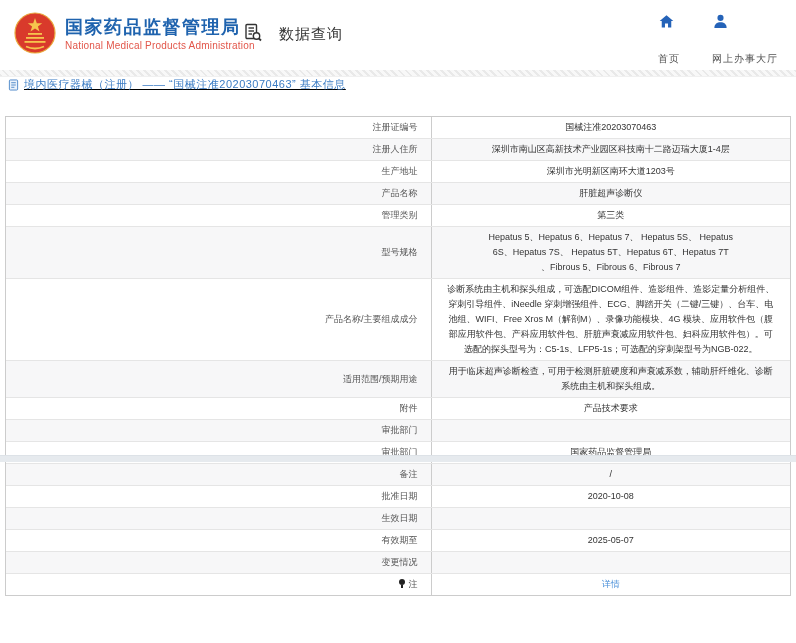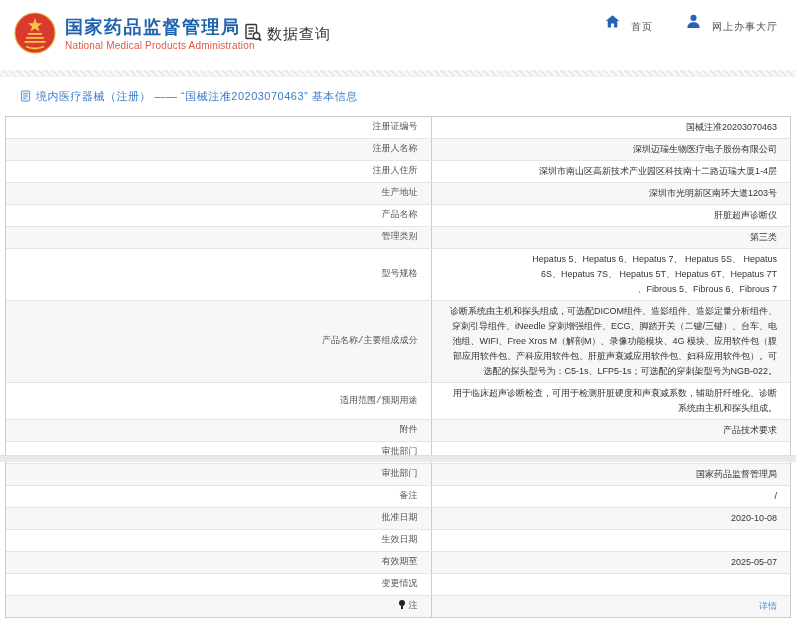--- a/index.html
+++ b/index.html
@@ -8,46 +8,46 @@
   .page { position:relative; width:796px; height:462px; background:#fff; }
 
   
   header { position:relative; height:70px; background:#fff; }
   .brand { position:absolute; left:14px; top:12px; display:flex; align-items:center; }
   .emblem { width:42px; height:42px; display:inline-block; }
   .brand-text { margin-left:9px; }
   .brand-cn { font-size:18px; font-weight:bold; color:#1f63ae; letter-spacing:1.5px; line-height:22px; }
   .brand-en { font-size:10px; color:#e2564a; letter-spacing:.2px; margin-top:2px; }
   .data-query { position:absolute; left:243px; top:22px; display:flex; align-items:center;
-    gap:4px; cursor:pointer; }
+    gap:16px; cursor:pointer; }
   .data-query-label { font-size:15px; color:#333; letter-spacing:1px; }
   .nav { position:absolute; right:18px; top:13px; display:flex; gap:32px; }
-  .nav-item { display:flex; flex-direction:row; align-items:flex-end; gap:10px;
+  .nav-item { display:flex; flex-direction:column; align-items:flex-start; gap:18px;
     text-decoration:none; cursor:pointer; }
   .nav-item .nav-label { font-size:10px; color:#555; letter-spacing:1px; }
 
   
   .hatch { height:7px;
     background:repeating-linear-gradient(45deg,#e9e9e9 0 2px,#f8f8f8 2px 5px);
     border-bottom:1px solid #f0f0f0; }
 
   
-  .page-title-bar { height:39px; display:flex; align-items:center; padding-left:20px; gap:5px; }
+  .page-title-bar { height:39px; display:flex; padding-left:8px; gap:5px;text-decoration:underline; }
   .page-title { font-size:11px; font-weight:normal; color:#3b7cc4; letter-spacing:.5px; }
 
   
   .table-wrap { margin:0 5px; border:1px solid #ccc; border-top:1px solid #c9c9c9; }
   table { width:100%; border-collapse:collapse; table-layout:fixed; }
   col.c1 { width:425px; } col.c2 { width:auto; }
   tbody tr:nth-child(even) { background:#f7f7f8; }
   th,td { font-size:9px; line-height:15px; padding:3px 13px; vertical-align:middle;
     border-bottom:1px solid #e5e5e5; }
   tbody tr:last-child th, tbody tr:last-child td { border-bottom:none; }
-  th { text-align:right; font-weight:normal; color:#555; border-right:1px solid #ccc;font-family:Liberation Mono, monospace; }
-  td { text-align:right; color:#333; word-break:break-all; }
+  th { text-align:right; font-weight:normal; color:#555; border-right:1px solid #ccc; }
+  td { text-align:center; color:#333; word-break:break-all; }
   td.pre { white-space:pre-line; }
   a.link { color:#4a90d9; text-decoration:none; cursor:pointer; }
 
   .note-icon { display:inline-block; width:7px; height:9px; position:relative;
     margin-right:3px; vertical-align:-1px; }
   .note-icon::before { content:""; position:absolute; top:0; left:0; width:6px; height:6px;
     background:#222; border-radius:50%; }
   .note-icon::after { content:""; position:absolute; bottom:0; left:2px; width:2px; height:3px;
     background:#222; }
 
@@ -133,24 +133,20 @@
       <colgroup>
           <col class="c1">
           <col class="c2">
         </colgroup>
       <tbody id="rows">
           <tr>
             <th>注册证编号</th>
             <td>国械注准20203070463</td>
           </tr>
           <tr>
-            <th>注册人名称</th>
-            <td>深圳迈瑞生物医疗电子股份有限公司</td>
-          </tr>
-          <tr>
             <th>注册人住所</th>
             <td>深圳市南山区高新技术产业园区科技南十二路迈瑞大厦1-4层</td>
           </tr>
           <tr>
             <th>生产地址</th>
             <td>深圳市光明新区南环大道1203号</td>
           </tr>
           <tr>
             <th>产品名称</th>
             <td>肝脏超声诊断仪</td>

